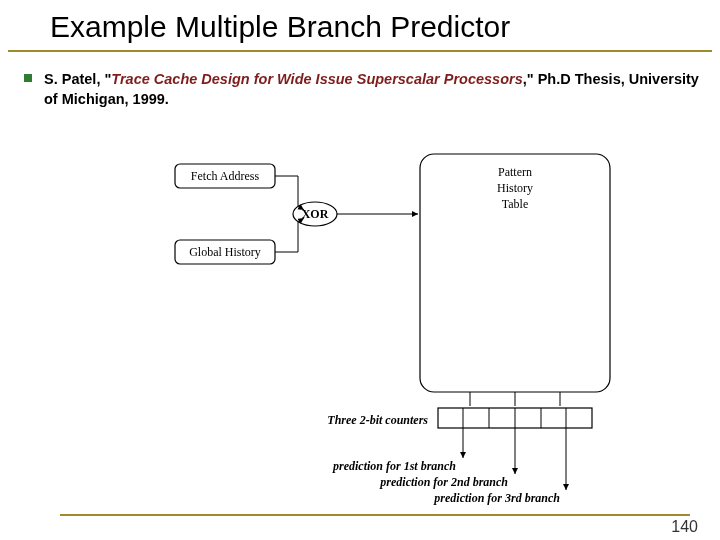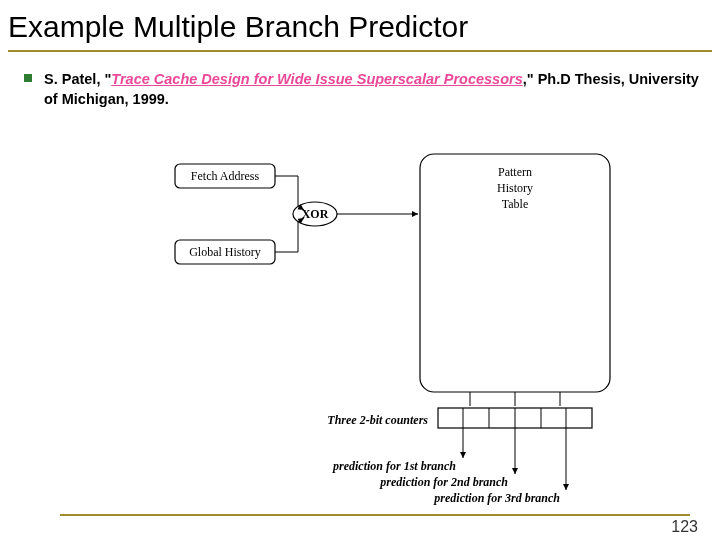--- a/index.html
+++ b/index.html
@@ -9,20 +9,21 @@
     background: #fff;
     font-family: Arial, Helvetica, sans-serif;
     position: relative;
     overflow: hidden;
   }
   .title {
     font-size: 30px;
     font-weight: normal;
     color: #000;
     padding: 10px 8px 6px 8px;
+    margin-left: 42px;
   }
   .rule {
     margin: 0 8px;
     height: 2px;
     background: #a08a2c;
   }
   .citation {
     padding: 18px 20px 0 44px;
     font-size: 14.5px;
     color: #000;
@@ -34,22 +35,21 @@
     left: 24px;
     top: 22px;
     width: 8px;
     height: 8px;
     background: #2e7d32;
   }
   .citation b { font-weight: bold; }
   .cit-title {
     font-weight: bold;
     font-style: italic;
-    color: #ec4899;
-    text-decoration: underline;
+    color: #7f1d1d;
   }
   .diagram-wrap {
     position: absolute;
     left: 170px;
     top: 146px;
     width: 470px;
     height: 370px;
   }
   .footer-rule {
     position: absolute;
@@ -148,13 +148,13 @@
   <line class="dline" x1="345" y1="282" x2="345" y2="328" marker-end="url(#arrow)"></line>
   <line class="dline" x1="396" y1="282" x2="396" y2="344" marker-end="url(#arrow)"></line>
 
   <text class="dtxt dtxt-ital dtxt-bold" x="286" y="324" text-anchor="end" font-size="11">prediction for 1st branch</text>
   <text class="dtxt dtxt-ital dtxt-bold" x="338" y="340" text-anchor="end" font-size="11">prediction for 2nd branch</text>
   <text class="dtxt dtxt-ital dtxt-bold" x="390" y="356" text-anchor="end" font-size="11">prediction for 3rd branch</text>
 </svg>
 </div>
 
 <div class="footer-rule"></div>
-<div class="pagenum">123</div>
+<div class="pagenum">140</div>
 
 </body></html>

